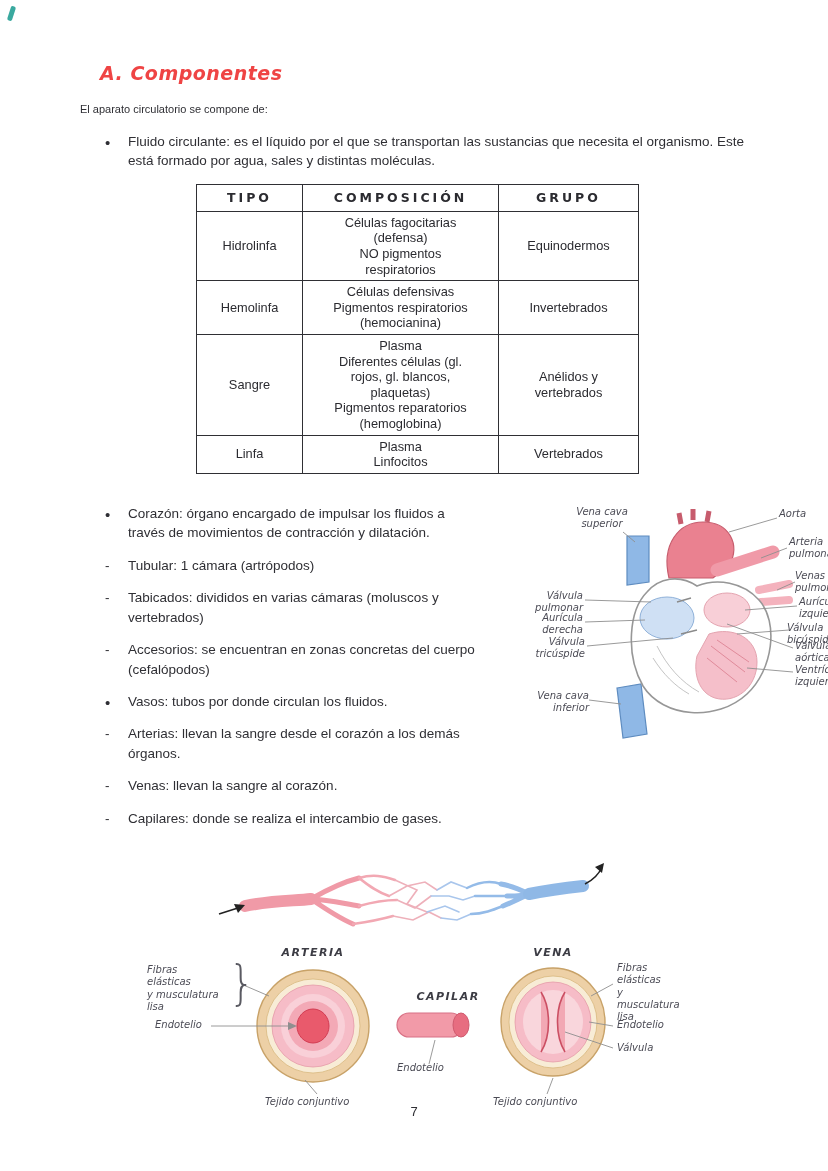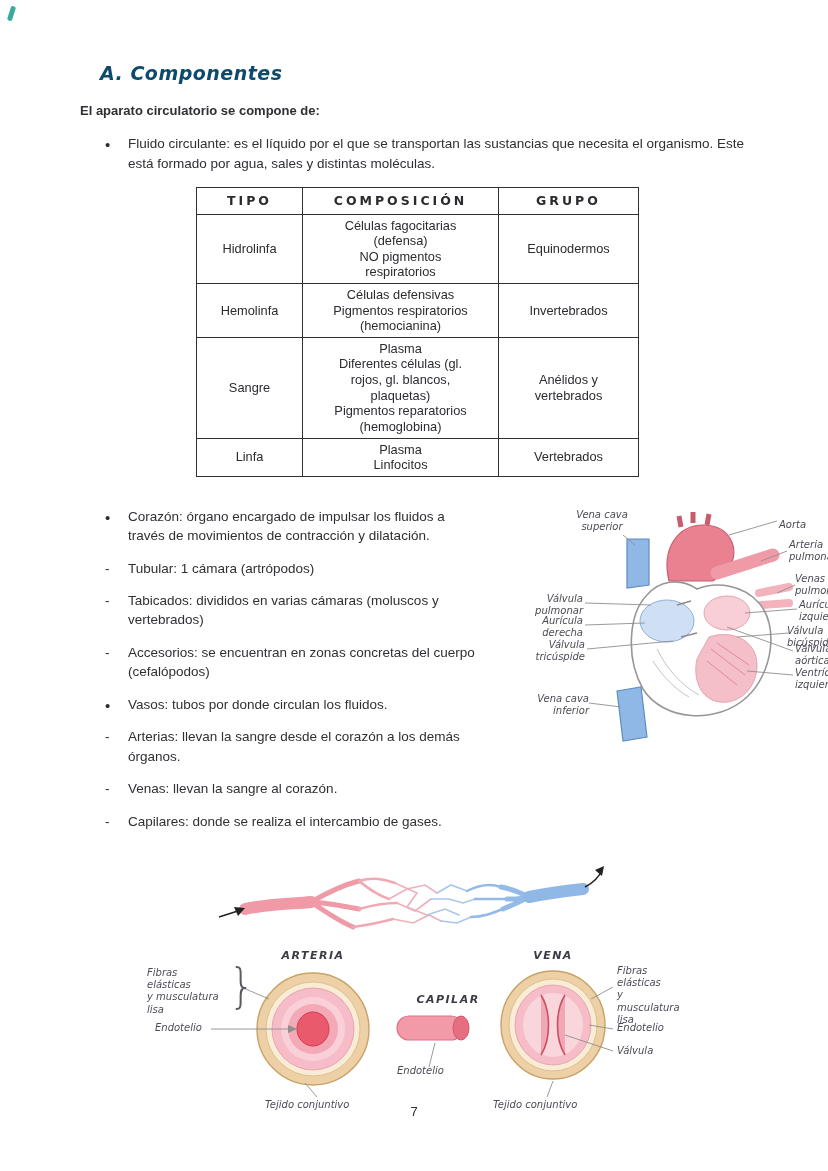--- a/index.html
+++ b/index.html
@@ -10,23 +10,23 @@
   }
   .pre { white-space: pre-line; }
 
   .corner-mark {
     position:absolute; left:9px; top:6px; width:5px; height:15px;
     background:#3aa99f; transform:rotate(18deg); border-radius:2px;
   }
 
   .heading {
     margin:62px 0 0 100px; font-size:19px; font-weight:600; font-style:italic;
-    letter-spacing:.5px; color:#0c4a6e; font-family:"DejaVu Sans", sans-serif;
-  }
-  .intro { margin:18px 80px 0 80px; font-size:13px; line-height:1.42;font-weight:bold; }
+    letter-spacing:.5px; color:#ef4444; font-family:"DejaVu Sans", sans-serif;
+  }
+  .intro { margin:18px 80px 0 80px; font-size:11px; line-height:1.42; }
 
   ul.doc-list { list-style:none; margin:0; padding:0; }
   ul.doc-list li {
     position:relative; padding-left:48px; font-size:13.5px; line-height:1.44;
   }
   ul.doc-list li::before {
     position:absolute; left:25px; top:0;
   }
   ul.doc-list li.b::before { content:"\2022"; font-size:15px; }
   ul.doc-list li.d::before { content:"-"; }
@@ -179,21 +179,21 @@
           <line x1="262" y1="142" x2="196" y2="118"></line>
           <line x1="262" y1="166" x2="216" y2="162"></line>
           <line x1="54" y1="94" x2="120" y2="96"></line>
           <line x1="54" y1="116" x2="114" y2="114"></line>
           <line x1="56" y1="140" x2="142" y2="132"></line>
           <line x1="58" y1="194" x2="90" y2="198"></line>
         </g>
       </svg>
       <div class="hl ca" style="left:40px; top:0; width:62px;">Vena cava
 superior</div>
-      <div class="hl" style="left:248px; top:10px; width:50px;">Aorta</div>
+      <div class="hl" style="left:248px; top:2px; width:50px;">Aorta</div>
       <div class="hl" style="left:258px; top:30px; width:60px;">Arteria
 pulmonar</div>
       <div class="hl" style="left:264px; top:64px; width:72px;">Venas
 pulmonares</div>
       <div class="hl" style="left:268px; top:90px; width:64px;">Aurícula
 izquierda</div>
       <div class="hl" style="left:256px; top:116px; width:86px;">Válvula bicúspide</div>
       <div class="hl" style="left:264px; top:134px; width:52px;">Válvula
 aórtica</div>
       <div class="hl" style="left:264px; top:158px; width:64px;">Ventrículo

